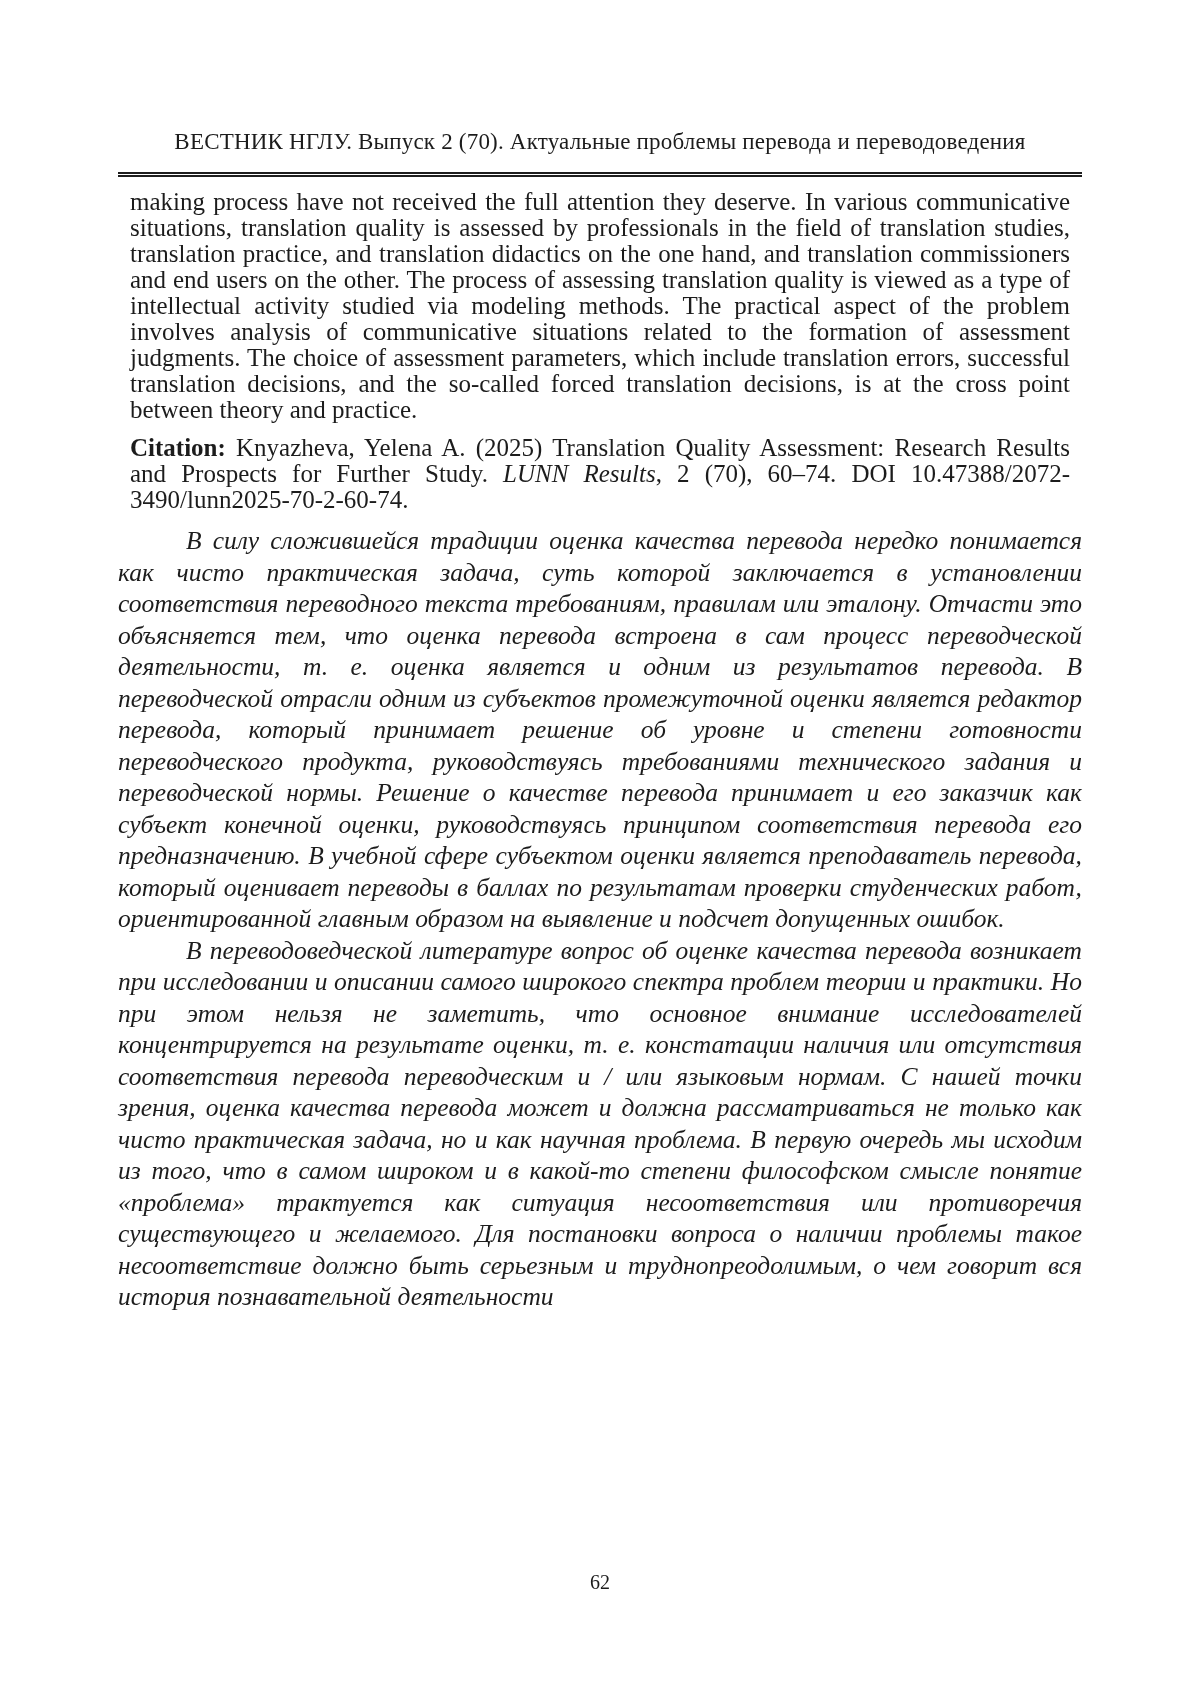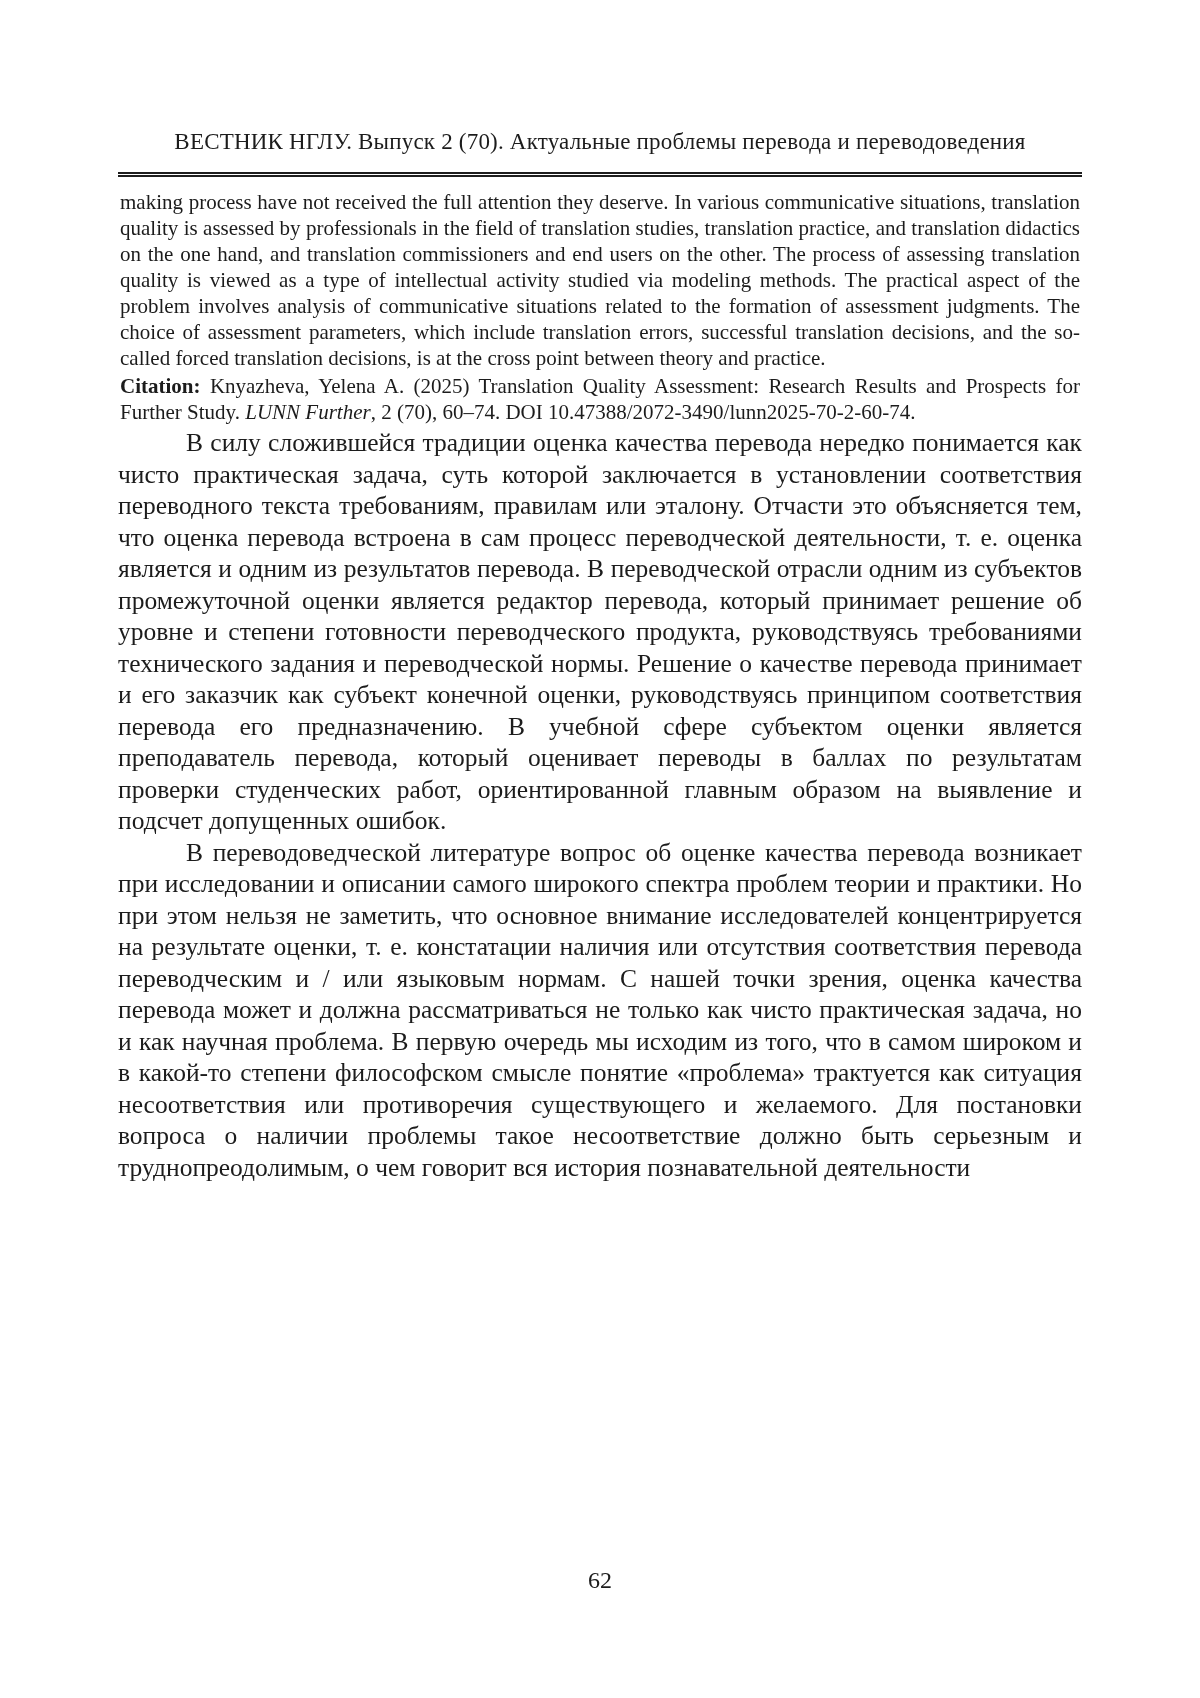--- a/index.html
+++ b/index.html
@@ -30,65 +30,66 @@
     margin-top: 16px;
     height: 1px;
     border-top: 2px solid #1d1d1d;
     border-bottom: 2px solid #1d1d1d;
     background: #ffffff;
   }
   .abstract-block {
     margin-top: 12px;
   }
   .en-text {
-    font-size: 21px;
+    font-size: 25px;
     line-height: 26px;
     text-align: justify;
-    margin: 2px;
+    margin: 12px;
   }
   .section-heading {
     font-size: 25.5px;
     line-height: 31.5px;
     font-weight: bold;
     margin: 110px 0 0 0;
     text-indent: 68px;
   }
   .ru-text {
     font-size: 25.5px;
     line-height: 31.5px;
     text-align: justify;
     text-indent: 68px;
     margin: 0;
+    font-style: italic;
   }
   .page-number {
     position: absolute;
     left: 0;
     right: 0;
     bottom: 104px;
     text-align: center;
-    font-size: 24px;
+    font-size: 20px;
   }
   b.inline-label { font-weight: bold; }
   i.inline-italic { font-style: italic; }
 </style>
 </head>
 <body>
 
 <div class="page">
 
   <header>
     <div class="running-head-text">ВЕСТНИК НГЛУ. Выпуск 2 (70). Актуальные проблемы перевода и переводоведения</div>
     <div class="header-rule"></div>
   </header>
 
   <section class="abstract-block">
     <p class="en-text">making process have not received the full attention they deserve. In various communicative situations, translation quality is assessed by professionals in the field of translation studies, translation practice, and translation didactics on the one hand, and translation commissioners and end users on the other. The process of assessing translation quality is viewed as a type of intellectual activity studied via modeling methods. The practical aspect of the problem involves analysis of communicative situations related to the formation of assessment judgments. The choice of assessment parameters, which include translation errors, successful translation decisions, and the so-called forced translation decisions, is at the cross point between theory and practice.</p>
 
 
-    <p class="en-text"><b class="inline-label">Citation:</b><span> Knyazheva, Yelena A. (2025) Translation Quality Assessment: Research Results and Prospects for Further Study. </span><i class="inline-italic">LUNN Further</i><span>, 2 (70), 60–74. DOI 10.47388/2072-3490/lunn2025-70-2-60-74.</span></p>
+    <p class="en-text"><b class="inline-label">Citation:</b><span> Knyazheva, Yelena A. (2025) Translation Quality Assessment: Research Results and Prospects for Further Study. </span><i class="inline-italic">LUNN Results</i><span>, 2 (70), 60–74. DOI 10.47388/2072-3490/lunn2025-70-2-60-74.</span></p>
   </section>
 
   <section>
 
     <p class="ru-text">В силу сложившейся традиции оценка качества перевода нередко понимается как чисто практическая задача, суть которой заключается в установлении соответствия переводного текста требованиям, правилам или эталону. Отчасти это объясняется тем, что оценка перевода встроена в сам процесс переводческой деятельности, т. е. оценка является и одним из результатов перевода. В переводческой отрасли одним из субъектов промежуточной оценки является редактор перевода, который принимает решение об уровне и степени готовности переводческого продукта, руководствуясь требованиями технического задания и переводческой нормы. Решение о качестве перевода принимает и его заказчик как субъект конечной оценки, руководствуясь принципом соответствия перевода его предназначению. В учебной сфере субъектом оценки является преподаватель перевода, который оценивает переводы в баллах по результатам проверки студенческих работ, ориентированной главным образом на выявление и подсчет допущенных ошибок.</p>
 
     <p class="ru-text">В переводоведческой литературе вопрос об оценке качества перевода возникает при исследовании и описании самого широкого спектра проблем теории и практики. Но при этом нельзя не заметить, что основное внимание исследователей концентрируется на результате оценки, т. е. констатации наличия или отсутствия соответствия перевода переводческим и / или языковым нормам. С нашей точки зрения, оценка качества перевода может и должна рассматриваться не только как чисто практическая задача, но и как научная проблема. В первую очередь мы исходим из того, что в самом широком и в какой-то степени философском смысле понятие «проблема» трактуется как ситуация несоответствия или противоречия существующего и желаемого. Для постановки вопроса о наличии проблемы такое несоответствие должно быть серьезным и труднопреодолимым, о чем говорит вся история познавательной деятельности</p>
   </section>
 
   <footer>

